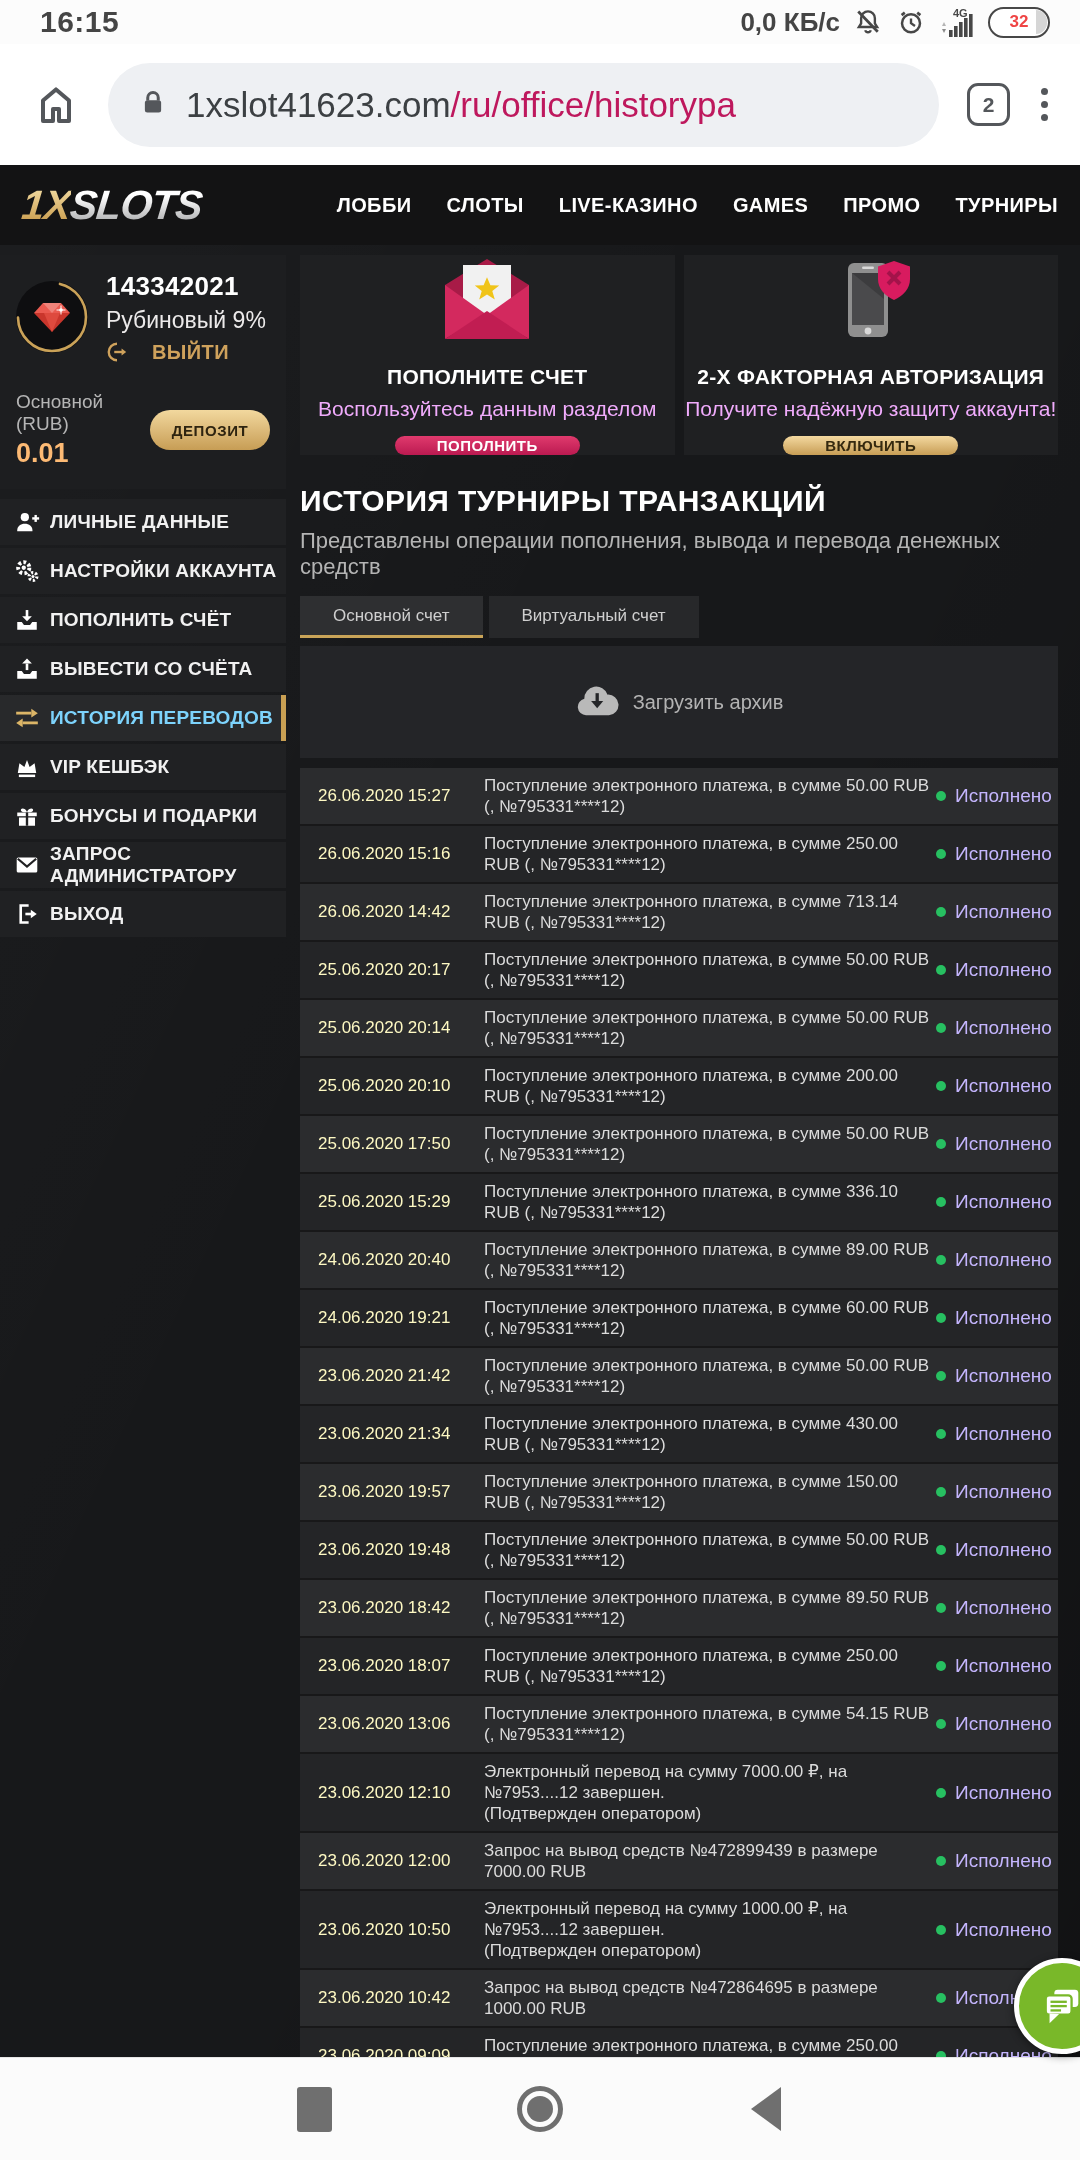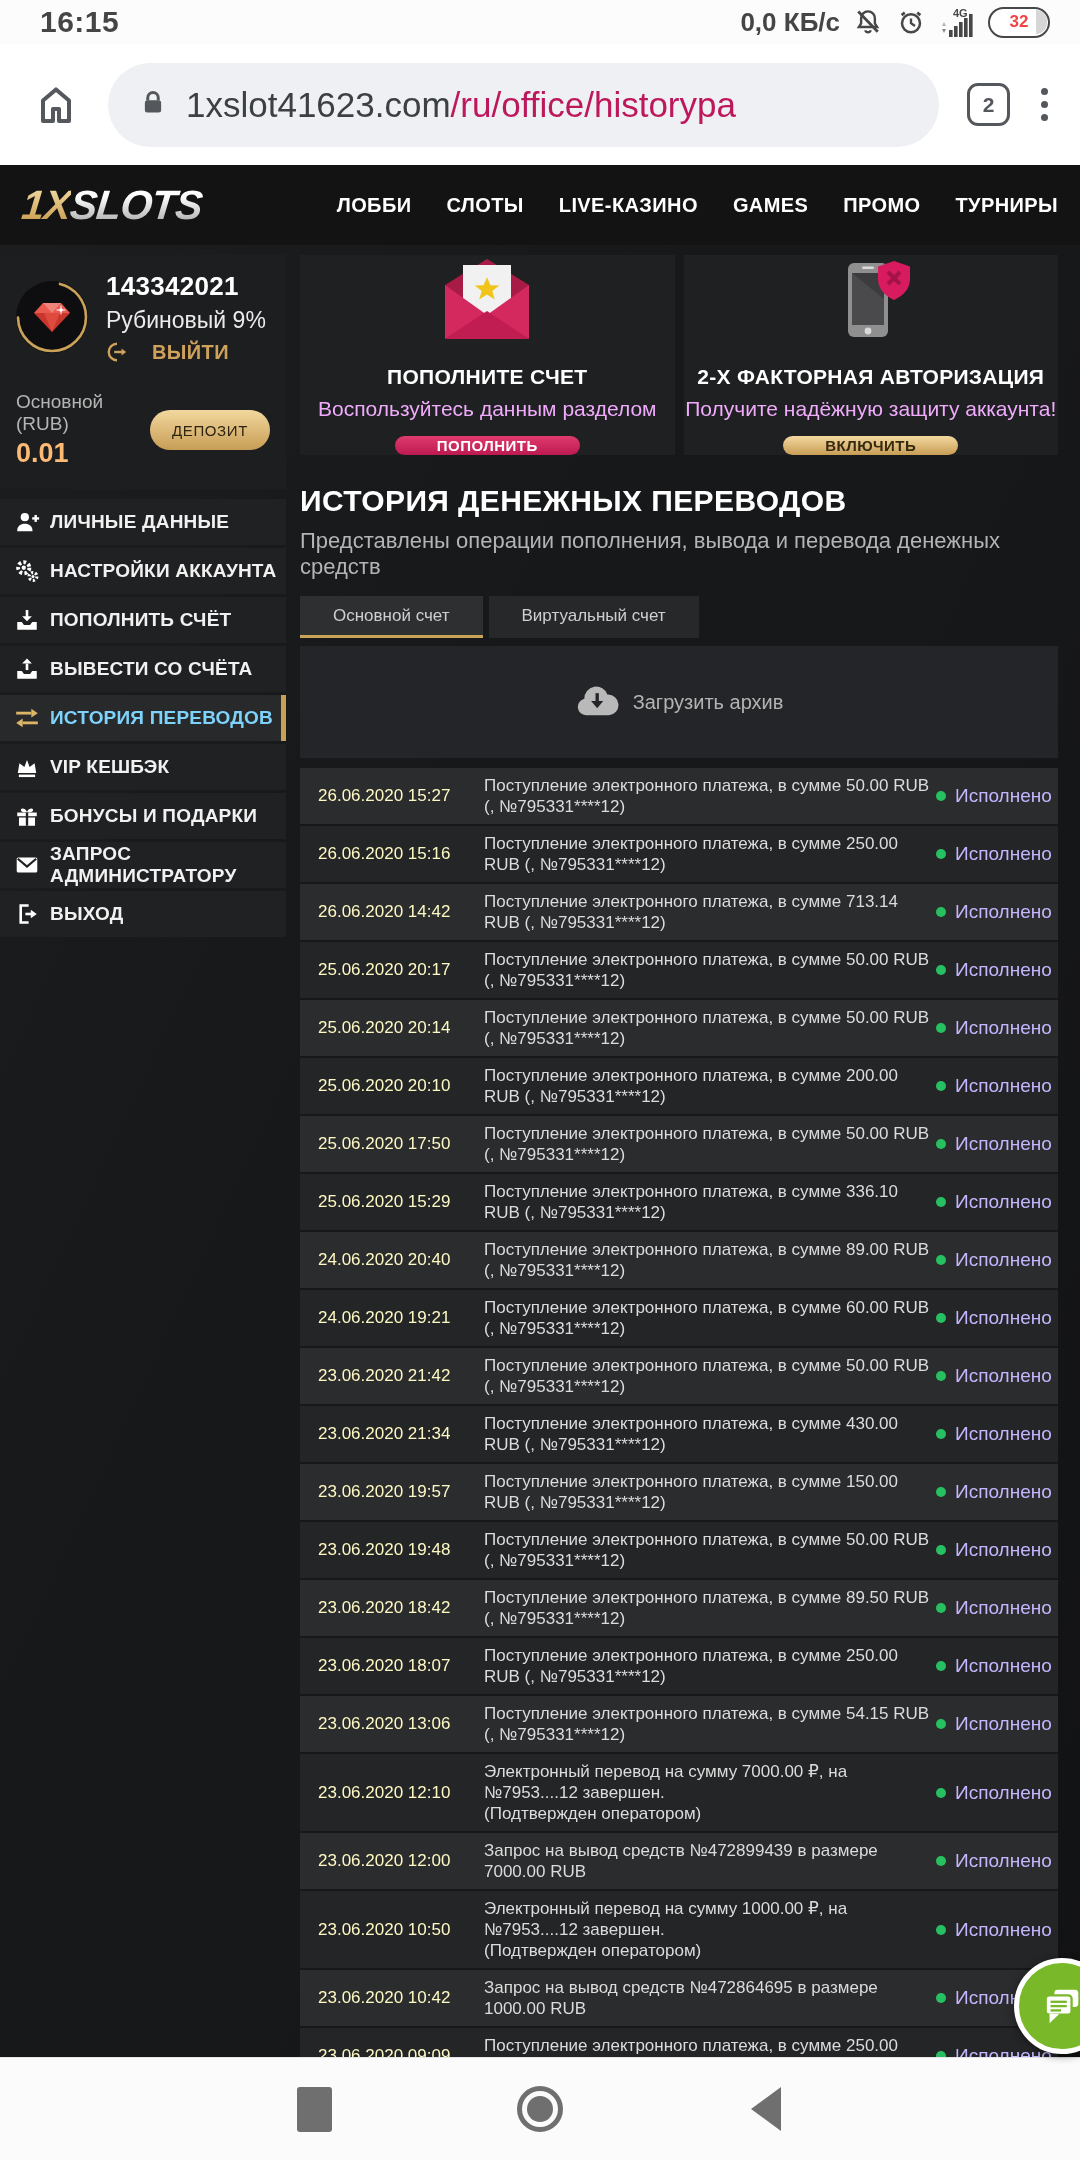--- a/index.html
+++ b/index.html
@@ -42,21 +42,21 @@
   .profile-card{background:#1d1e20;padding:16px 14px 20px;}
   .profile-top{display:flex;gap:16px;align-items:center;}
   .profile-info{min-width:0;}
   .uid{font-size:26px;font-weight:700;color:#fff;letter-spacing:.3px;}
   .level{font-size:23px;color:#eceaea;margin-top:5px;}
   .logout-row{display:flex;align-items:flex-start;gap:24px;margin-top:7px;}
   .logout-label{font-size:20px;font-weight:700;color:#cfa25c;letter-spacing:.4px;}
   .balance-row{display:flex;align-items:center;justify-content:space-between;margin-top:24px;padding:0 2px;}
   .balance-label{font-size:19px;color:#b5b5b5;}
   .balance-value{font-size:27px;font-weight:700;color:#fdba74;margin-top:3px;}
-  .deposit-btn{width:130px;height:40px;border-radius:20px;background:linear-gradient(180deg,#f2d89e,#c79d55);display:flex;align-items:center;justify-content:center;font-size:15px;font-weight:400;color:#2e2410;letter-spacing:.6px;}
+  .deposit-btn{width:130px;height:40px;border-radius:20px;background:linear-gradient(180deg,#f2d89e,#c79d55);display:flex;align-items:center;justify-content:center;font-size:15px;font-weight:700;color:#2e2410;letter-spacing:.6px;}
   .menu{margin-top:10px;display:flex;flex-direction:column;gap:3px;}
   .menu-item{height:46px;background:#202123;display:flex;align-items:center;padding-left:14px;gap:10px;box-sizing:border-box;}
   .menu-item .mi{width:26px;height:26px;flex:none;}
   .menu-item .ml{font-size:19px;font-weight:700;color:#f1f1f1;letter-spacing:.2px;}
   .menu-item.active{background:#28292b;border-right:5px solid #c9a053;}
   .menu-item.active .ml{color:#7dd3fc;}
   .menu-item.active svg [fill="#fff"]{fill:#dcb567;}
   
   .main{flex:1;min-width:0;}
   .promo-row{display:flex;gap:9px;height:200px;}
@@ -322,21 +322,21 @@
               <path d="M66 2l16 5.5v12.5c0 10-6.6 16.5-16 21-9.4-4.5-16-11-16-21V7.5z" fill="#d81b5f"></path>
               <path d="M60 13l12 12M72 13l-12 12" stroke="#a3134a" stroke-width="4" fill="none"></path>
             </svg>
           </span>
           <div class="promo-title">2-Х ФАКТОРНАЯ АВТОРИЗАЦИЯ</div>
           <div class="promo-sub">Получите надёжную защиту аккаунта!</div>
           <div class="promo-btn gold">ВКЛЮЧИТЬ</div>
         </div>
       </div>
 
-      <div class="section-title">ИСТОРИЯ ДЕНЕЖНЫХ ПЕРЕВОДОВ</div>
+      <div class="section-title">ИСТОРИЯ ТУРНИРЫ ТРАНЗАКЦИЙ</div>
       <div class="section-sub">Представлены операции пополнения, вывода и перевода денежных средств</div>
 
       <div class="tabs">
         <div class="tab active">Основной счет</div>
         <div class="tab">Виртуальный счет</div>
       </div>
 
       <div class="archive-panel">
         <span>
           <svg width="44" height="37" viewBox="0 0 48 40">

